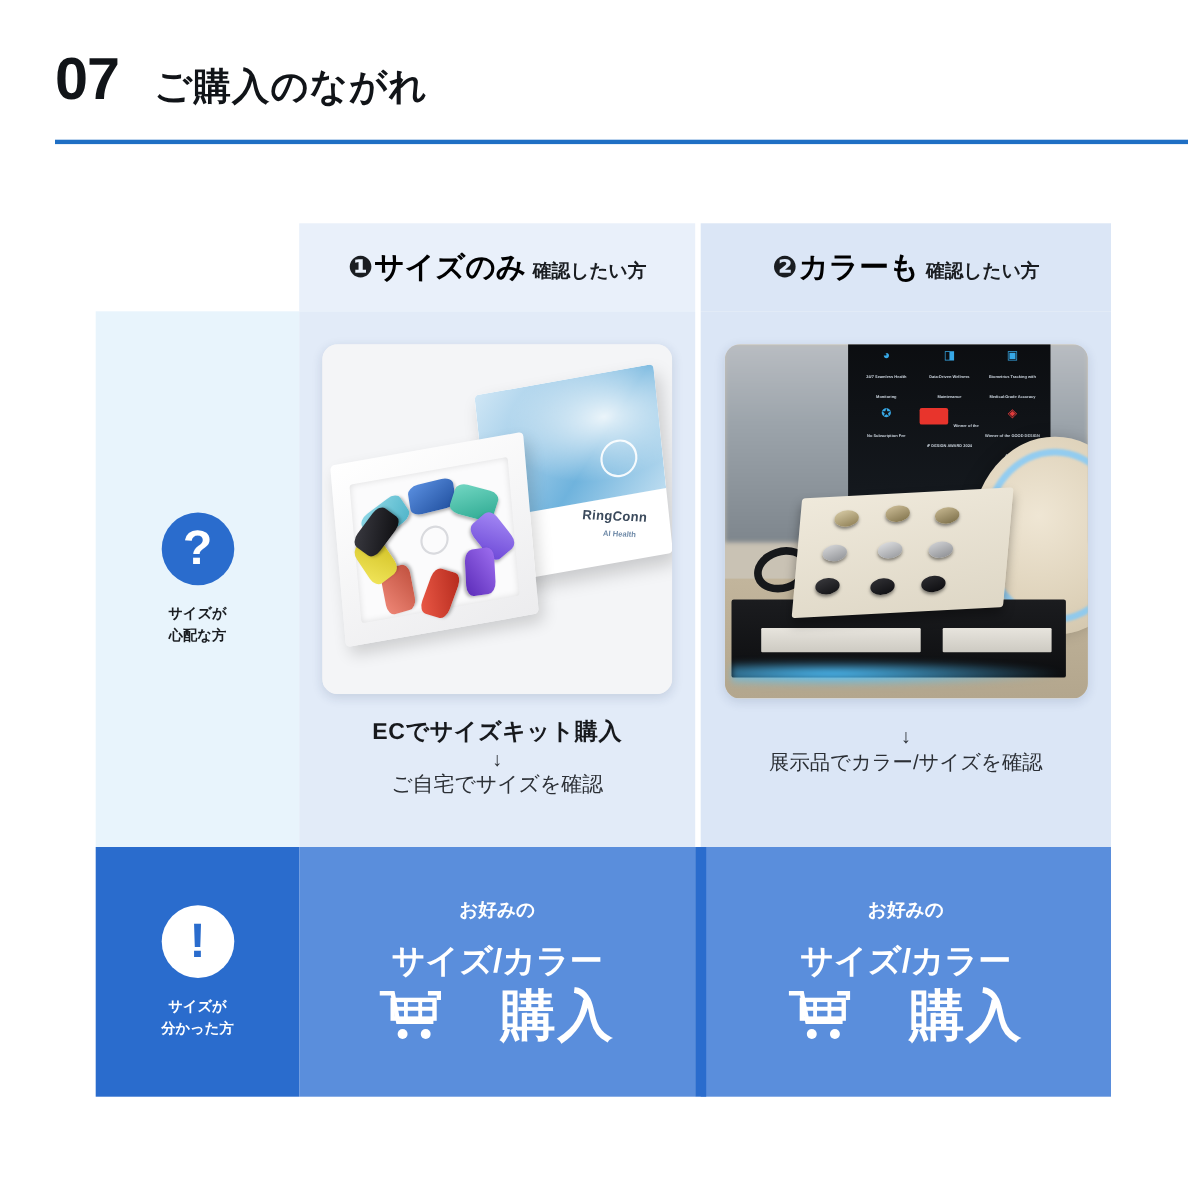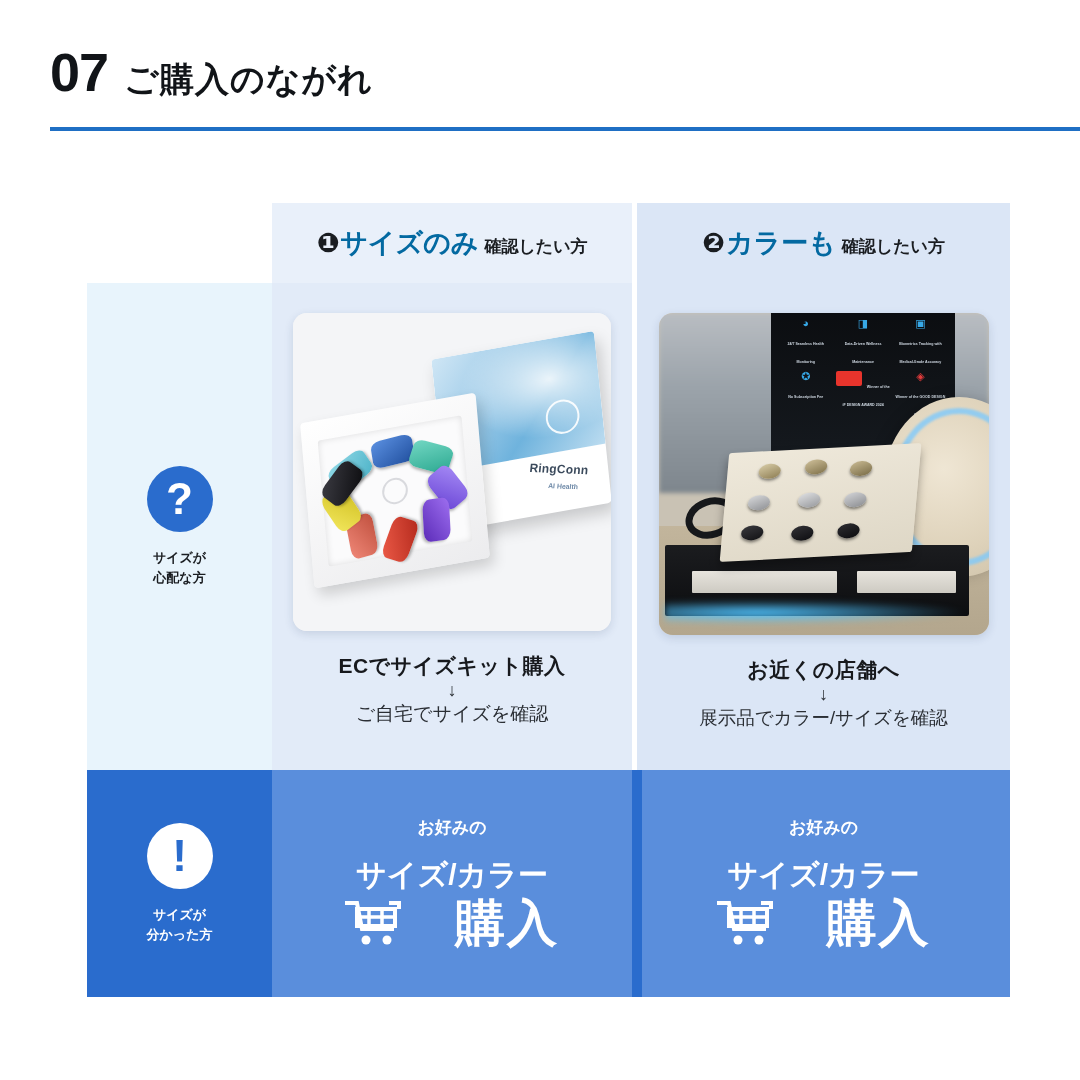--- a/index.html
+++ b/index.html
@@ -7,21 +7,21 @@
     width: 1080px; height: 1080px;
     background: #ffffff;
     font-family: "Liberation Sans", "DejaVu Sans", sans-serif;
     overflow: hidden;
   }
   .page { position: relative; width: 1080px; height: 1080px; }
 
   
   .title-row {
     position: absolute; left: 50px; top: 45px;
-    display: flex; align-items: baseline; gap: 16px;
+    display: flex; align-items: baseline; gap: 32px;
   }
   .title-num {
     font-size: 54px; font-weight: 800; color: #111418;
     letter-spacing: -1px; line-height: 1;
   }
   .title-text {
     font-size: 34px; font-weight: 800; color: #111418;
     letter-spacing: 1px; line-height: 1;
   }
   .title-rule {
@@ -41,21 +41,21 @@
   
   .hdr { top: 0; height: 80px; display: flex; align-items: center; justify-content: center; }
   .hdr-one { background: #e9f0fa; }
   .hdr-two { background: #dbe6f6; }
   .hdr-inner { display: flex; align-items: baseline; white-space: nowrap; }
   .hdr-num {
     font-size: 27px; font-weight: 700; color: #1a1d21;
     line-height: 1; margin-right: 1px;
   }
   .hdr-main {
-    font-size: 27px; font-weight: 800; color: #0369a1;
+    font-size: 27px; font-weight: 800; color: #000000;
     letter-spacing: 0px; line-height: 1;
   }
   .hdr-sub {
     font-size: 17px; font-weight: 700; color: #1a1d21;
     margin-left: 6px; line-height: 1; text-align: right;
   }
 
   
   .r1 { top: 80px; height: 487px; }
   .r1-label { background: #e8f4fc; }
@@ -400,21 +400,20 @@
             <div class="sring" style="left:12%;top:40%;background:linear-gradient(160deg,#d8d9db,#8e9094)"></div>
             <div class="sring" style="left:38%;top:40%;background:linear-gradient(160deg,#e0e1e3,#96989c)"></div>
             <div class="sring" style="left:62%;top:42%;background:linear-gradient(160deg,#d4d5d8,#8a8c90)"></div>
             <div class="sring" style="left:10%;top:68%;background:linear-gradient(160deg,#3a3a3e,#111114)"></div>
             <div class="sring" style="left:36%;top:70%;background:linear-gradient(160deg,#323236,#0d0d10)"></div>
             <div class="sring" style="left:60%;top:70%;background:linear-gradient(160deg,#2e2e32,#0b0b0e)"></div>
           </div>
         </div>
       </div>
       <div class="caption">
-        <div class="cap-main">お近くの店舗へ</div>
         <div class="cap-arrow">↓</div>
         <div class="cap-sub">展示品でカラー/サイズを確認</div>
       </div>
     </div>
 
     <div class="col-label r2 r2-label label-cell">
       <div class="badge badge-x">!</div>
       <div class="label-txt on-blue">
         <div>サイズが</div>
         <div>分かった方</div>

